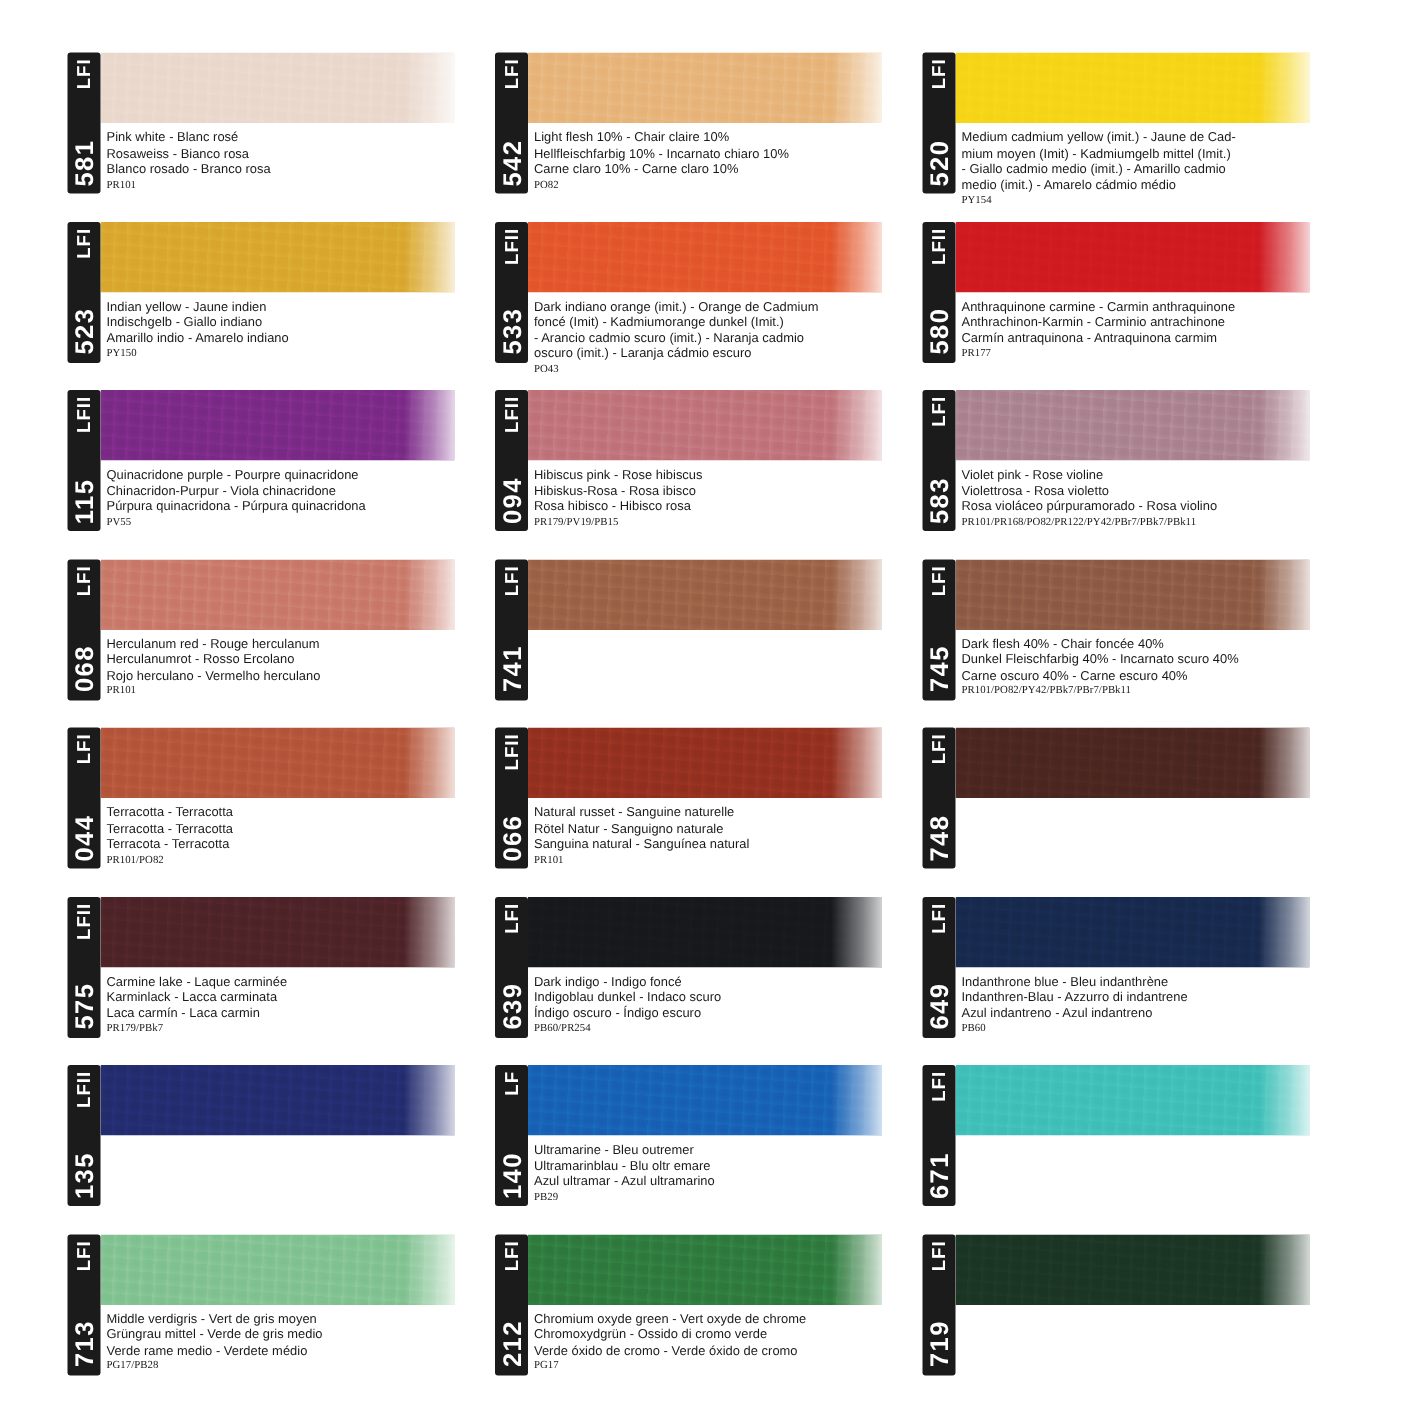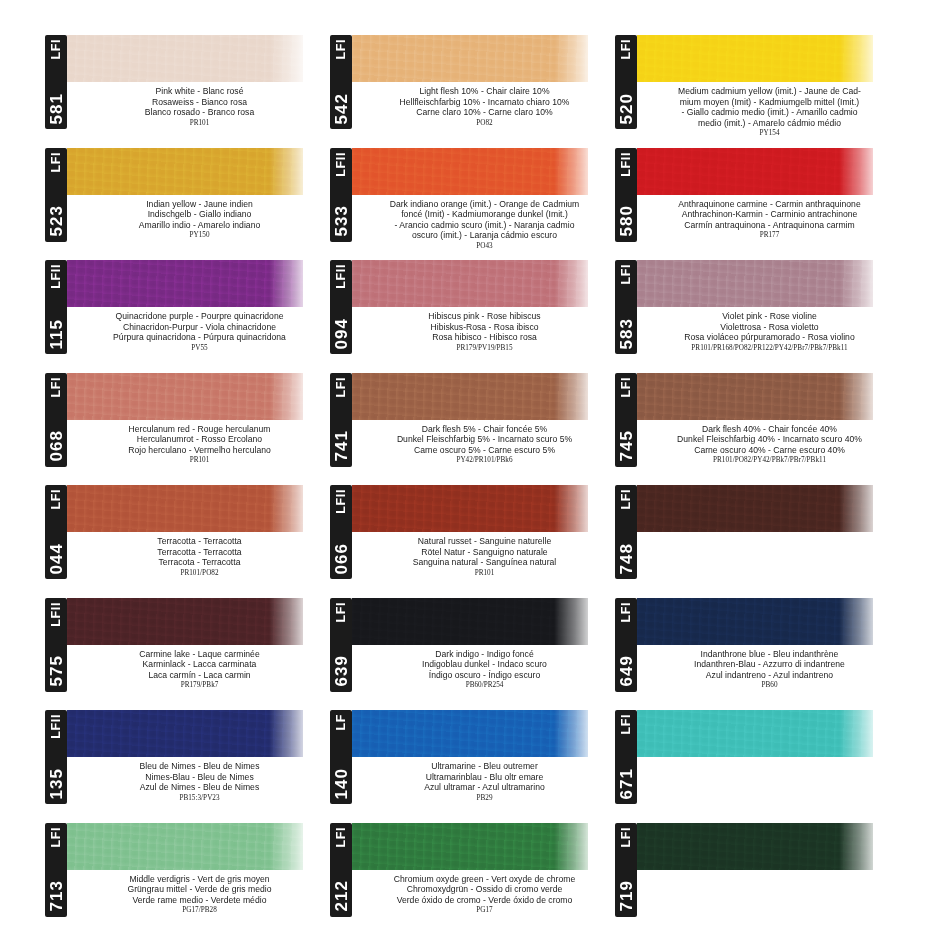--- a/index.html
+++ b/index.html
@@ -115,21 +115,20 @@
     background: linear-gradient(to right, rgba(255,255,255,0) 0%, rgba(255,255,255,0.45) 62%, rgba(255,255,255,0.80) 100%);
   }
 
   
   .swatch-text {
     position: absolute;
     left: 26px;
     top: 56px;
     right: 2px;
     z-index: 2;
-    text-align: center;
   }
   .name-line {
     font-size: 8.6px;
     line-height: 10.6px;
     color: #1a1a1a;
     letter-spacing: 0.02px;
     white-space: nowrap;
     font-family: "Liberation Sans", sans-serif;
   }
   .pigment {
@@ -322,26 +321,20 @@
       <div class="swatch-cell">
         <div class="swatch-band">
           <div class="fill" style="background: rgb(156, 98, 71);"></div>
           <div class="tex"></div>
           <div class="fade"></div>
         </div>
         <div class="tab">
           <span class="tab-rating">LFI</span>
           <span class="tab-number">741</span>
         </div>
-        <div class="swatch-text">
-          <div class="name-line">Dark flesh 5% - Chair foncée 5%</div>
-          <div class="name-line">Dunkel Fleischfarbig 5% - Incarnato scuro 5%</div>
-          <div class="name-line">Carne oscuro 5% - Carne escuro 5%</div>
-          <div class="pigment">PY42/PR101/PBk6</div>
-        </div>
       </div>
       <div class="swatch-cell">
         <div class="swatch-band">
           <div class="fill" style="background: rgb(141, 91, 69);"></div>
           <div class="tex"></div>
           <div class="fade"></div>
         </div>
         <div class="tab">
           <span class="tab-rating">LFI</span>
           <span class="tab-number">745</span>
@@ -452,26 +445,20 @@
       <div class="swatch-cell">
         <div class="swatch-band">
           <div class="fill" style="background: rgb(35, 44, 110);"></div>
           <div class="tex"></div>
           <div class="fade"></div>
         </div>
         <div class="tab">
           <span class="tab-rating">LFII</span>
           <span class="tab-number">135</span>
         </div>
-        <div class="swatch-text">
-          <div class="name-line">Bleu de Nimes - Bleu de Nimes</div>
-          <div class="name-line">Nimes-Blau - Bleu de Nimes</div>
-          <div class="name-line">Azul de Nimes - Bleu de Nimes</div>
-          <div class="pigment">PB15:3/PV23</div>
-        </div>
       </div>
       <div class="swatch-cell">
         <div class="swatch-band">
           <div class="fill" style="background: rgb(23, 97, 181);"></div>
           <div class="tex"></div>
           <div class="fade"></div>
         </div>
         <div class="tab">
           <span class="tab-rating">LF</span>
           <span class="tab-number">140</span>

